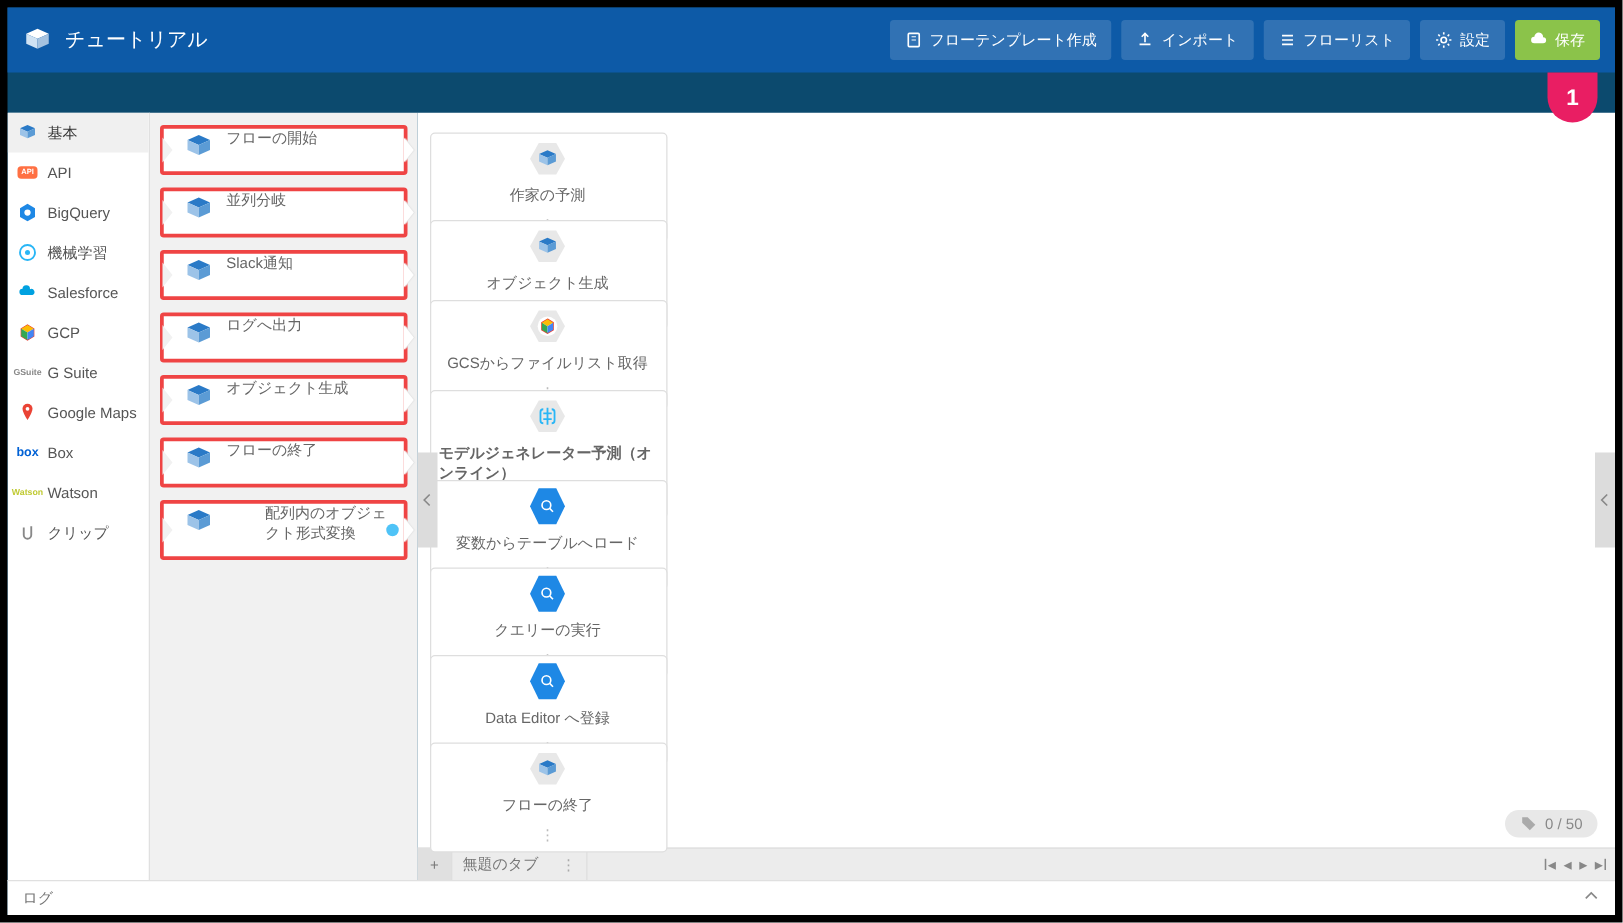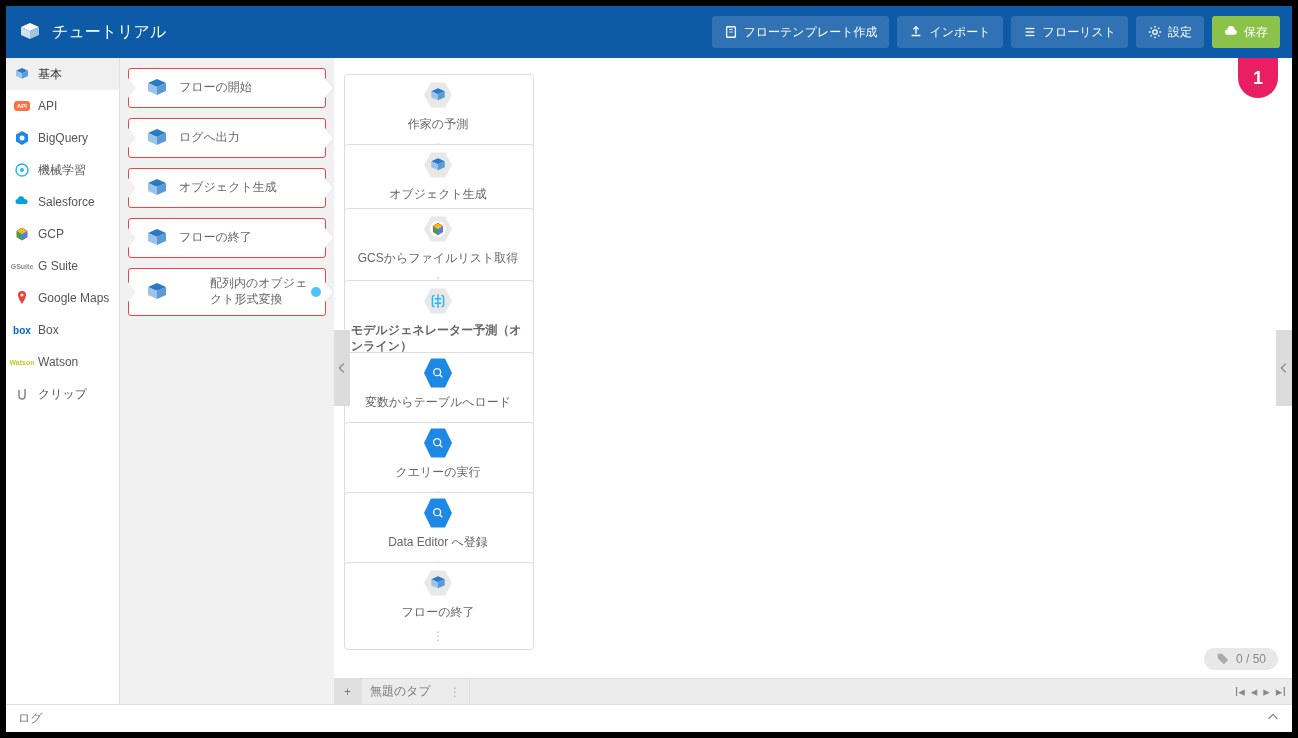--- a/index.html
+++ b/index.html
@@ -11,31 +11,31 @@
 .header-logo { width: 24px; height: 24px; margin-right: 10px; }
 .header-title { font-size: 16px; font-weight: 500; flex: 1; }
 .header-btns { display: flex; gap: 8px; }
 .header-btn { display: inline-flex; align-items: center; height: 32px; padding: 0 12px; background: rgba(255,255,255,0.15); color: #fff; border: none; border-radius: 3px; font-size: 12px; cursor: pointer; gap: 6px; }
 .header-btn.save { background: #8bc34a; }
 .header-btn svg, .header-btn .ico { width: 14px; height: 14px; }
 
 .callout { position: absolute; top: 52px; right: 14px; width: 40px; height: 40px; background: #e91e63; border-radius: 0 0 20px 20px; color: #fff; display: flex; align-items: center; justify-content: center; font-size: 18px; font-weight: 600; z-index: 20; }
 
 
-.body { flex: 1; display: flex; position: relative; overflow: hidden; }
+.body { flex: 1; display: flex; position: relative; overflow: hidden; margin-top: 32px; }
 
 
 .sidebar { width: 114px; background: #fff; border-right: 1px solid #e0e0e0; overflow-y: auto; }
 .side-item { display: flex; align-items: center; gap: 8px; height: 32px; padding: 0 8px; font-size: 12px; color: #555; cursor: pointer; }
 .side-item.active { background: #f0f0f0; color: #333; }
 .side-icon { width: 16px; height: 16px; display: inline-flex; align-items: center; justify-content: center; font-size: 10px; }
 
 
 .palette { width: 214px; background: #f1f1f1; padding: 10px 8px; overflow-y: auto; }
-.block { position: relative; background: #fff; border-radius: 3px; height: 40px; display: flex; align-items: center; margin-bottom: 10px; border: 1px solid #ef4444; cursor: grab; }
+.block { position: relative; background: #fff; border-radius: 3px; height: 40px; display: flex; margin-bottom: 10px; border: 3px solid #ef4444; cursor: grab; }
 .block.tall { height: 48px; gap: 31px; }
 .block-arrow { position: absolute; right: -8px; top: 50%; transform: translateY(-50%); width: 0; height: 0; border-top: 10px solid transparent; border-bottom: 10px solid transparent; border-left: 8px solid #fff; filter: drop-shadow(1px 0 0 #e5e5e5); }
 .block-notch { position: absolute; left: -1px; top: 50%; transform: translateY(-50%); width: 0; height: 0; border-top: 10px solid transparent; border-bottom: 10px solid transparent; border-left: 8px solid #f1f1f1; }
 .block-ico { width: 28px; height: 28px; margin: 0 8px 0 14px; display: inline-flex; align-items: center; justify-content: center; }
 .block-label { font-size: 12px; color: #666; flex: 1; padding-right: 8px; line-height: 1.3; }
 .block-badge { position: absolute; right: 4px; top: 50%; transform: translateY(-50%); width: 10px; height: 10px; border-radius: 50%; }
 
 
 .canvas { flex: 1; background: #fff; position: relative; overflow: hidden; }
 .node { position: absolute; left: 10px; width: 190px; background: #fff; border: 1px solid #dedede; border-radius: 4px; padding: 6px 8px 6px 6px; display: flex; align-items: center; gap: 8px; flex-direction: column; }
@@ -226,20 +226,44 @@
         </div>
         <div class="block">
           <span class="block-notch"></span>
           <span class="block-ico">
             <svg width="24" height="24" viewBox="0 0 24 24">
               <path d="M3 7l9-4 9 4-9 4-9-4z" fill="#2a7ac7"></path>
               <path d="M3 7v8l9 4V11L3 7z" fill="#9cc3e8"></path>
               <path d="M21 7v8l-9 4V11l9-4z" fill="#5b9bd5"></path>
             </svg>
           </span>
+          <span class="block-label">並列分岐</span>
+          <span class="block-arrow"></span>
+        </div>
+        <div class="block">
+          <span class="block-notch"></span>
+          <span class="block-ico">
+            <svg width="24" height="24" viewBox="0 0 24 24">
+              <path d="M3 7l9-4 9 4-9 4-9-4z" fill="#2a7ac7"></path>
+              <path d="M3 7v8l9 4V11L3 7z" fill="#9cc3e8"></path>
+              <path d="M21 7v8l-9 4V11l9-4z" fill="#5b9bd5"></path>
+            </svg>
+          </span>
+          <span class="block-label">Slack通知</span>
+          <span class="block-arrow"></span>
+        </div>
+        <div class="block">
+          <span class="block-notch"></span>
+          <span class="block-ico">
+            <svg width="24" height="24" viewBox="0 0 24 24">
+              <path d="M3 7l9-4 9 4-9 4-9-4z" fill="#2a7ac7"></path>
+              <path d="M3 7v8l9 4V11L3 7z" fill="#9cc3e8"></path>
+              <path d="M21 7v8l-9 4V11l9-4z" fill="#5b9bd5"></path>
+            </svg>
+          </span>
           <span class="block-label">ログへ出力</span>
           <span class="block-arrow"></span>
         </div>
         <div class="block">
           <span class="block-notch"></span>
           <span class="block-ico">
             <svg width="24" height="24" viewBox="0 0 24 24">
               <path d="M3 7l9-4 9 4-9 4-9-4z" fill="#2a7ac7"></path>
               <path d="M3 7v8l9 4V11L3 7z" fill="#9cc3e8"></path>
               <path d="M21 7v8l-9 4V11l9-4z" fill="#5b9bd5"></path>

